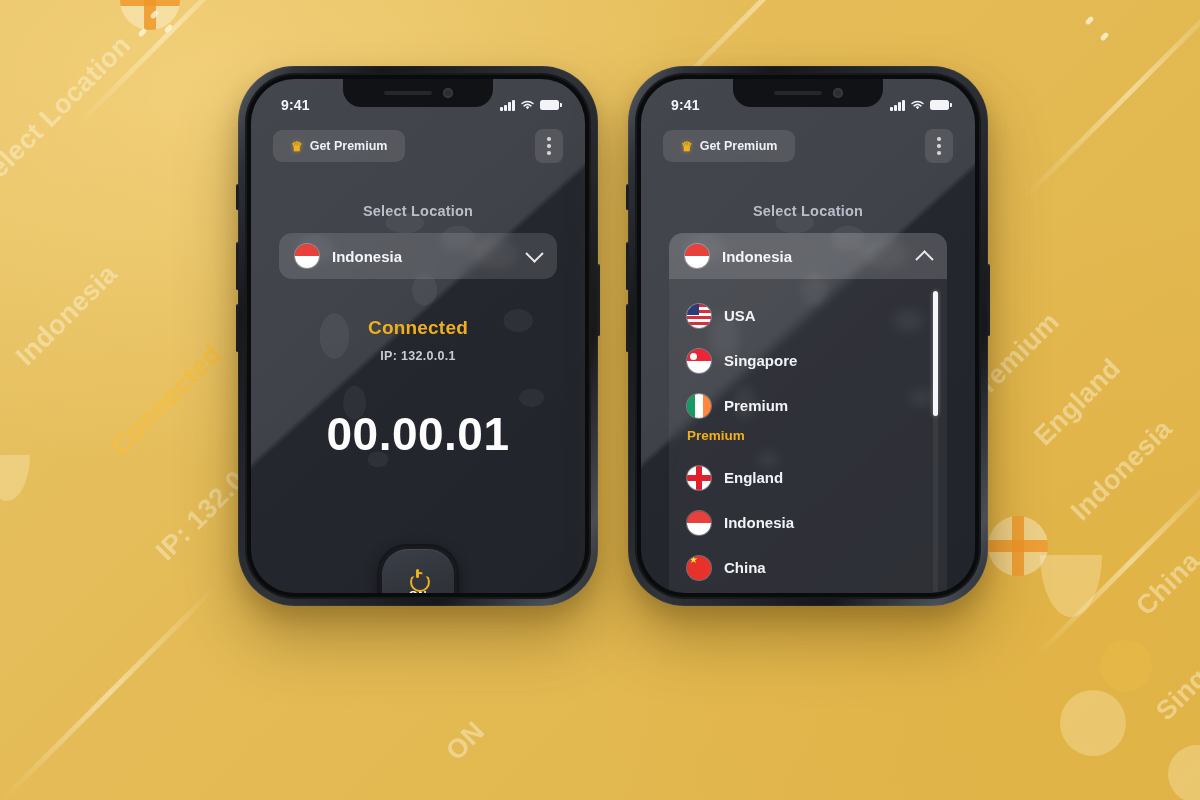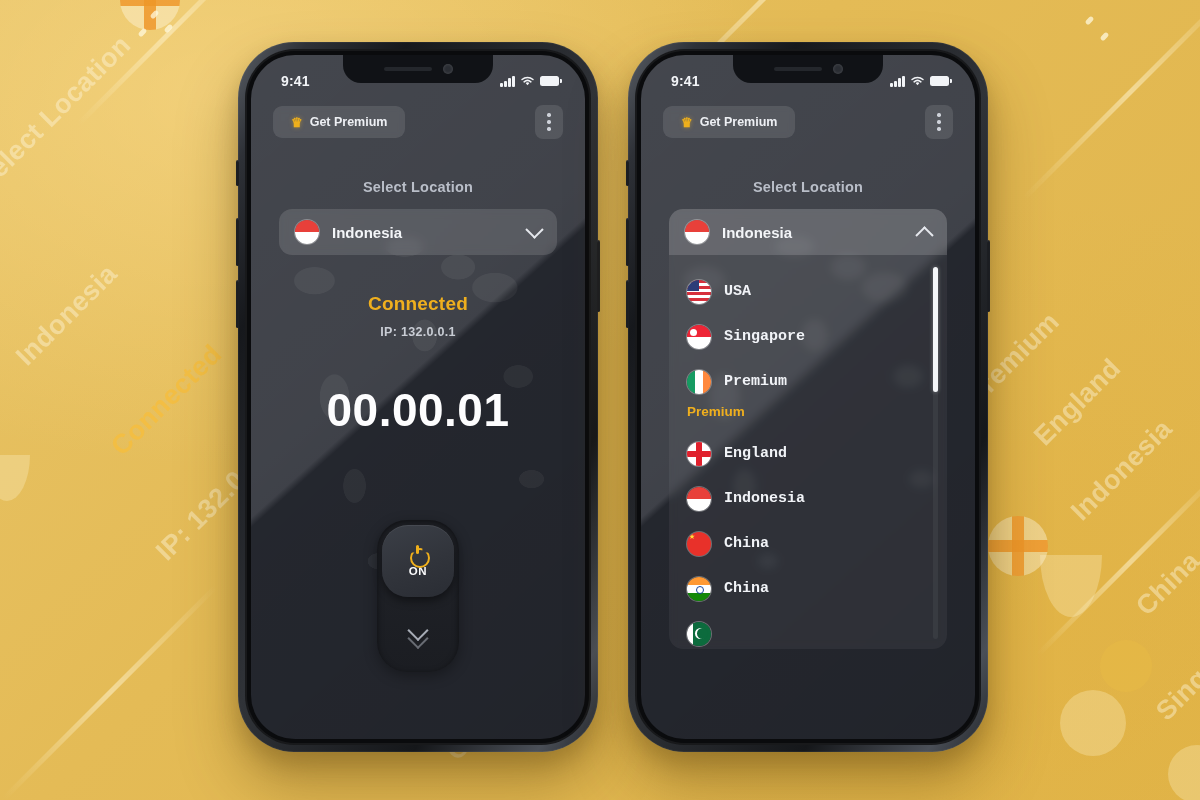--- a/index.html
+++ b/index.html
@@ -38,28 +38,29 @@
      background:
        linear-gradient(90deg,rgba(255,250,230,0) 0 40%,rgba(238,150,40,.85) 40% 60%,rgba(255,250,230,0) 60% 100%),
        linear-gradient(0deg,rgba(255,250,230,0) 0 40%,rgba(238,150,40,.85) 40% 60%,rgba(255,250,230,0) 60% 100%),
        rgba(255,248,225,.42);
   }
   #bg .sparkle{ position:absolute; width:9px; height:5px; border-radius:3px;
      background:rgba(255,248,220,.75); transform:rotate(-45deg); }
 
   
   .phone{
-    position:absolute; width:360px; height:710px;
+    position:absolute; width:360px; height:540px;
     border-radius:56px;
     background:linear-gradient(120deg,#5b6067 0%,#2e3137 9%,#16181c 22%,#303338 50%,#15171a 76%,#4a4f57 92%,#23262b 100%);
     box-shadow:
       0 34px 60px rgba(90,62,10,.38),
       0 12px 22px rgba(90,62,10,.26),
       inset 0 0 0 1px rgba(255,255,255,.05);
     padding:12px;
+    margin-top:24px;
   }
   #phone1{ left:238px; top:42px; }
   #phone2{ left:628px; top:42px; }
 
   .bezel{
     position:absolute; inset:7px; border-radius:50px;
     background:#0a0b0d;
     box-shadow:inset 0 0 0 2px rgba(255,255,255,.06);
   }
   .screen{
@@ -225,21 +226,21 @@
   .dd-head{
     height:46px; background:rgba(255,255,255,.15);
     display:flex; align-items:center; padding:0 16px; cursor:pointer;
   }
   .dd-head .name{ color:#f3f5f8; font-size:15px; font-weight:700; margin-left:13px; flex:1; }
   .dd-list{ position:absolute; top:46px; left:0; right:0; bottom:0; padding:14px 0 0 0;
      overflow:hidden; }
   .dd-group{ color:#cdd1d9; font-size:13.5px; font-weight:700; padding:0 18px 0 18px;
      margin-bottom:12px; }
   .dd-group.gold{ color:#efaf1e; }
-  .dd-item{ display:flex; align-items:center; padding:0 18px; height:45px; cursor:pointer;font-family:Liberation Mono, monospace; }
+  .dd-item{ display:flex; align-items:center; padding:0 18px; height:45px; cursor:pointer; }
   .dd-item .name{ color:#f1f3f7; font-size:15px; font-weight:700; margin-left:13px; }
   .scroll-track{ position:absolute; right:9px; top:58px; bottom:10px; width:5px;
      border-radius:3px; background:rgba(255,255,255,.05); }
   .scroll-thumb{ position:absolute; right:9px; top:58px; width:5px; height:125px;
      border-radius:3px; background:#f4f6f9; box-shadow:0 0 4px rgba(255,255,255,.35); }
 </style>
 </head>
 <body>
 
 <div id="bg">

